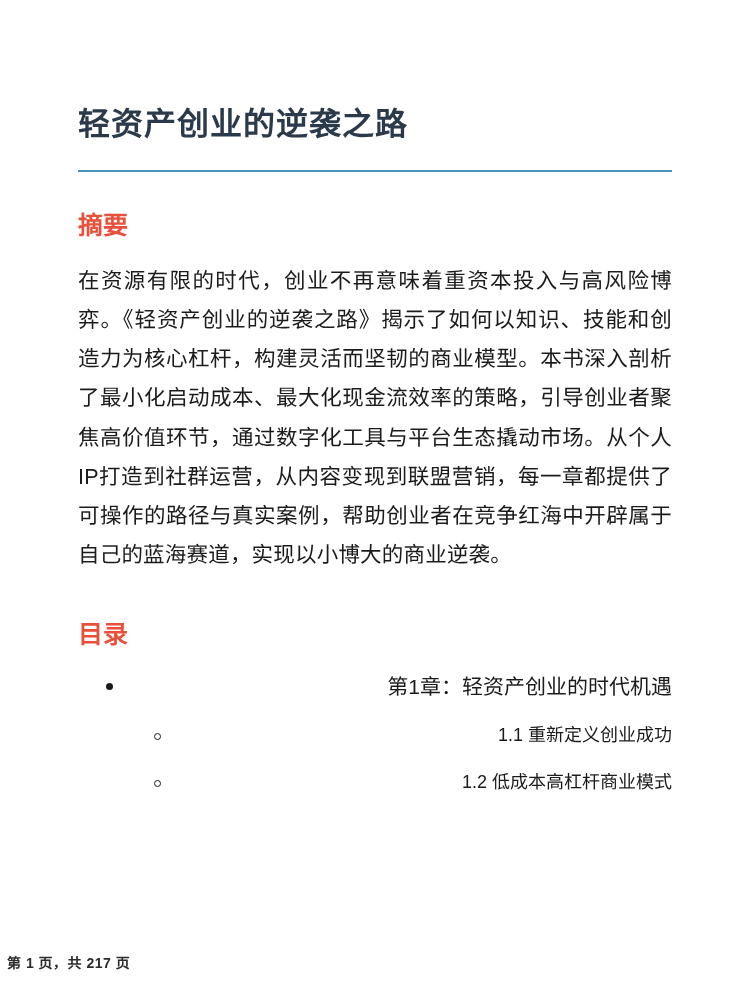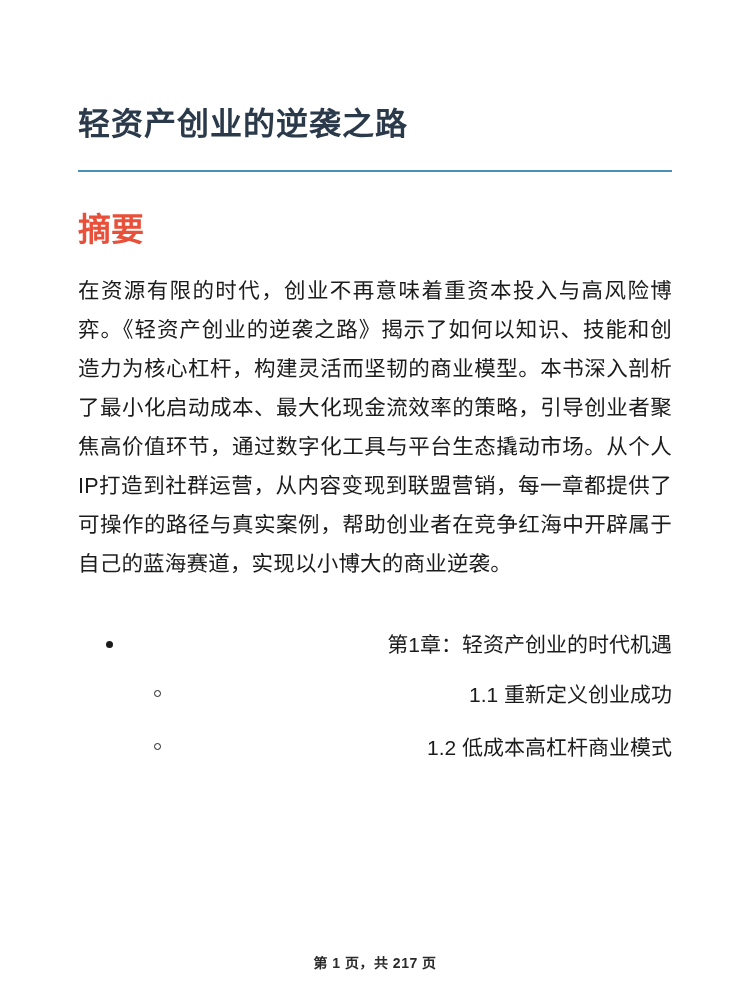--- a/index.html
+++ b/index.html
@@ -30,21 +30,21 @@
     margin: 0 0 26px 0;
     line-height: 1.25;
   }
   .title-rule {
     height: 2px;
     background: #4a90b8;
     width: 100%;
     margin: 0 0 38px 0;
   }
   .section-heading {
-    font-size: 33px;
+    font-size: 25px;
     font-weight: bold;
     color: #e8503a;
     margin: 0 0 22px 0;
     line-height: 1.2;
   }
   .abstract-text {
     font-size: 21.5px;
     line-height: 1.82;
     color: #1b1b1b;
     margin: 12px 0 44px 0;
@@ -74,61 +74,61 @@
     background: #1b1b1b;
     border-radius: 50%;
   }
   .toc-l2-list {
     margin: 18px 0 0 0;
     padding: 0;
     list-style: none;
   }
   .toc-l2 {
     position: relative;
-    font-size: 21px;
+    font-size: 18px;
     line-height: 1.55;
     color: #1b1b1b;
     margin: 0 0 20px 0;
     padding-left: 50px;
   }
   .toc-l2 > .bullet-ring {
     position: absolute;
     left: 28px;
     top: 11px;
     width: 7px;
     height: 7px;
     border: 1.6px solid #1b1b1b;
     border-radius: 50%;
     box-sizing: border-box;
   }
   .page-footer {
     position: absolute;
-    left: 0;
+    left: 7px;
     right: 0;
     bottom: 28px;
-    text-align: center;
     font-size: 14px;
     font-weight: bold;
     color: #2b2b2b;
     letter-spacing: 0.5px;
   }
 </style>
 </head>
 <body>
 
 <div class="page">
 
   <h1 class="doc-title">轻资产创业的逆袭之路</h1>
 
   <div class="title-rule"></div>
 
   <h2 class="section-heading">摘要</h2>
 
   <p class="abstract-text">在资源有限的时代，创业不再意味着重资本投入与高风险博弈。《轻资产创业的逆袭之路》揭示了如何以知识、技能和创造力为核心杠杆，构建灵活而坚韧的商业模型。本书深入剖析了最小化启动成本、最大化现金流效率的策略，引导创业者聚焦高价值环节，通过数字化工具与平台生态撬动市场。从个人IP打造到社群运营，从内容变现到联盟营销，每一章都提供了可操作的路径与真实案例，帮助创业者在竞争红海中开辟属于自己的蓝海赛道，实现以小博大的商业逆袭。</p>
 
+  <h2 class="section-heading">目录</h2>
 
   <ul class="toc">
     <li class="toc-l1">
       <span class="bullet-dot"></span>
       <span>第1章：轻资产创业的时代机遇</span>
       <ul class="toc-l2-list">
         <li class="toc-l2">
           <span class="bullet-ring"></span>
           <span>1.1 重新定义创业成功</span>
         </li>

